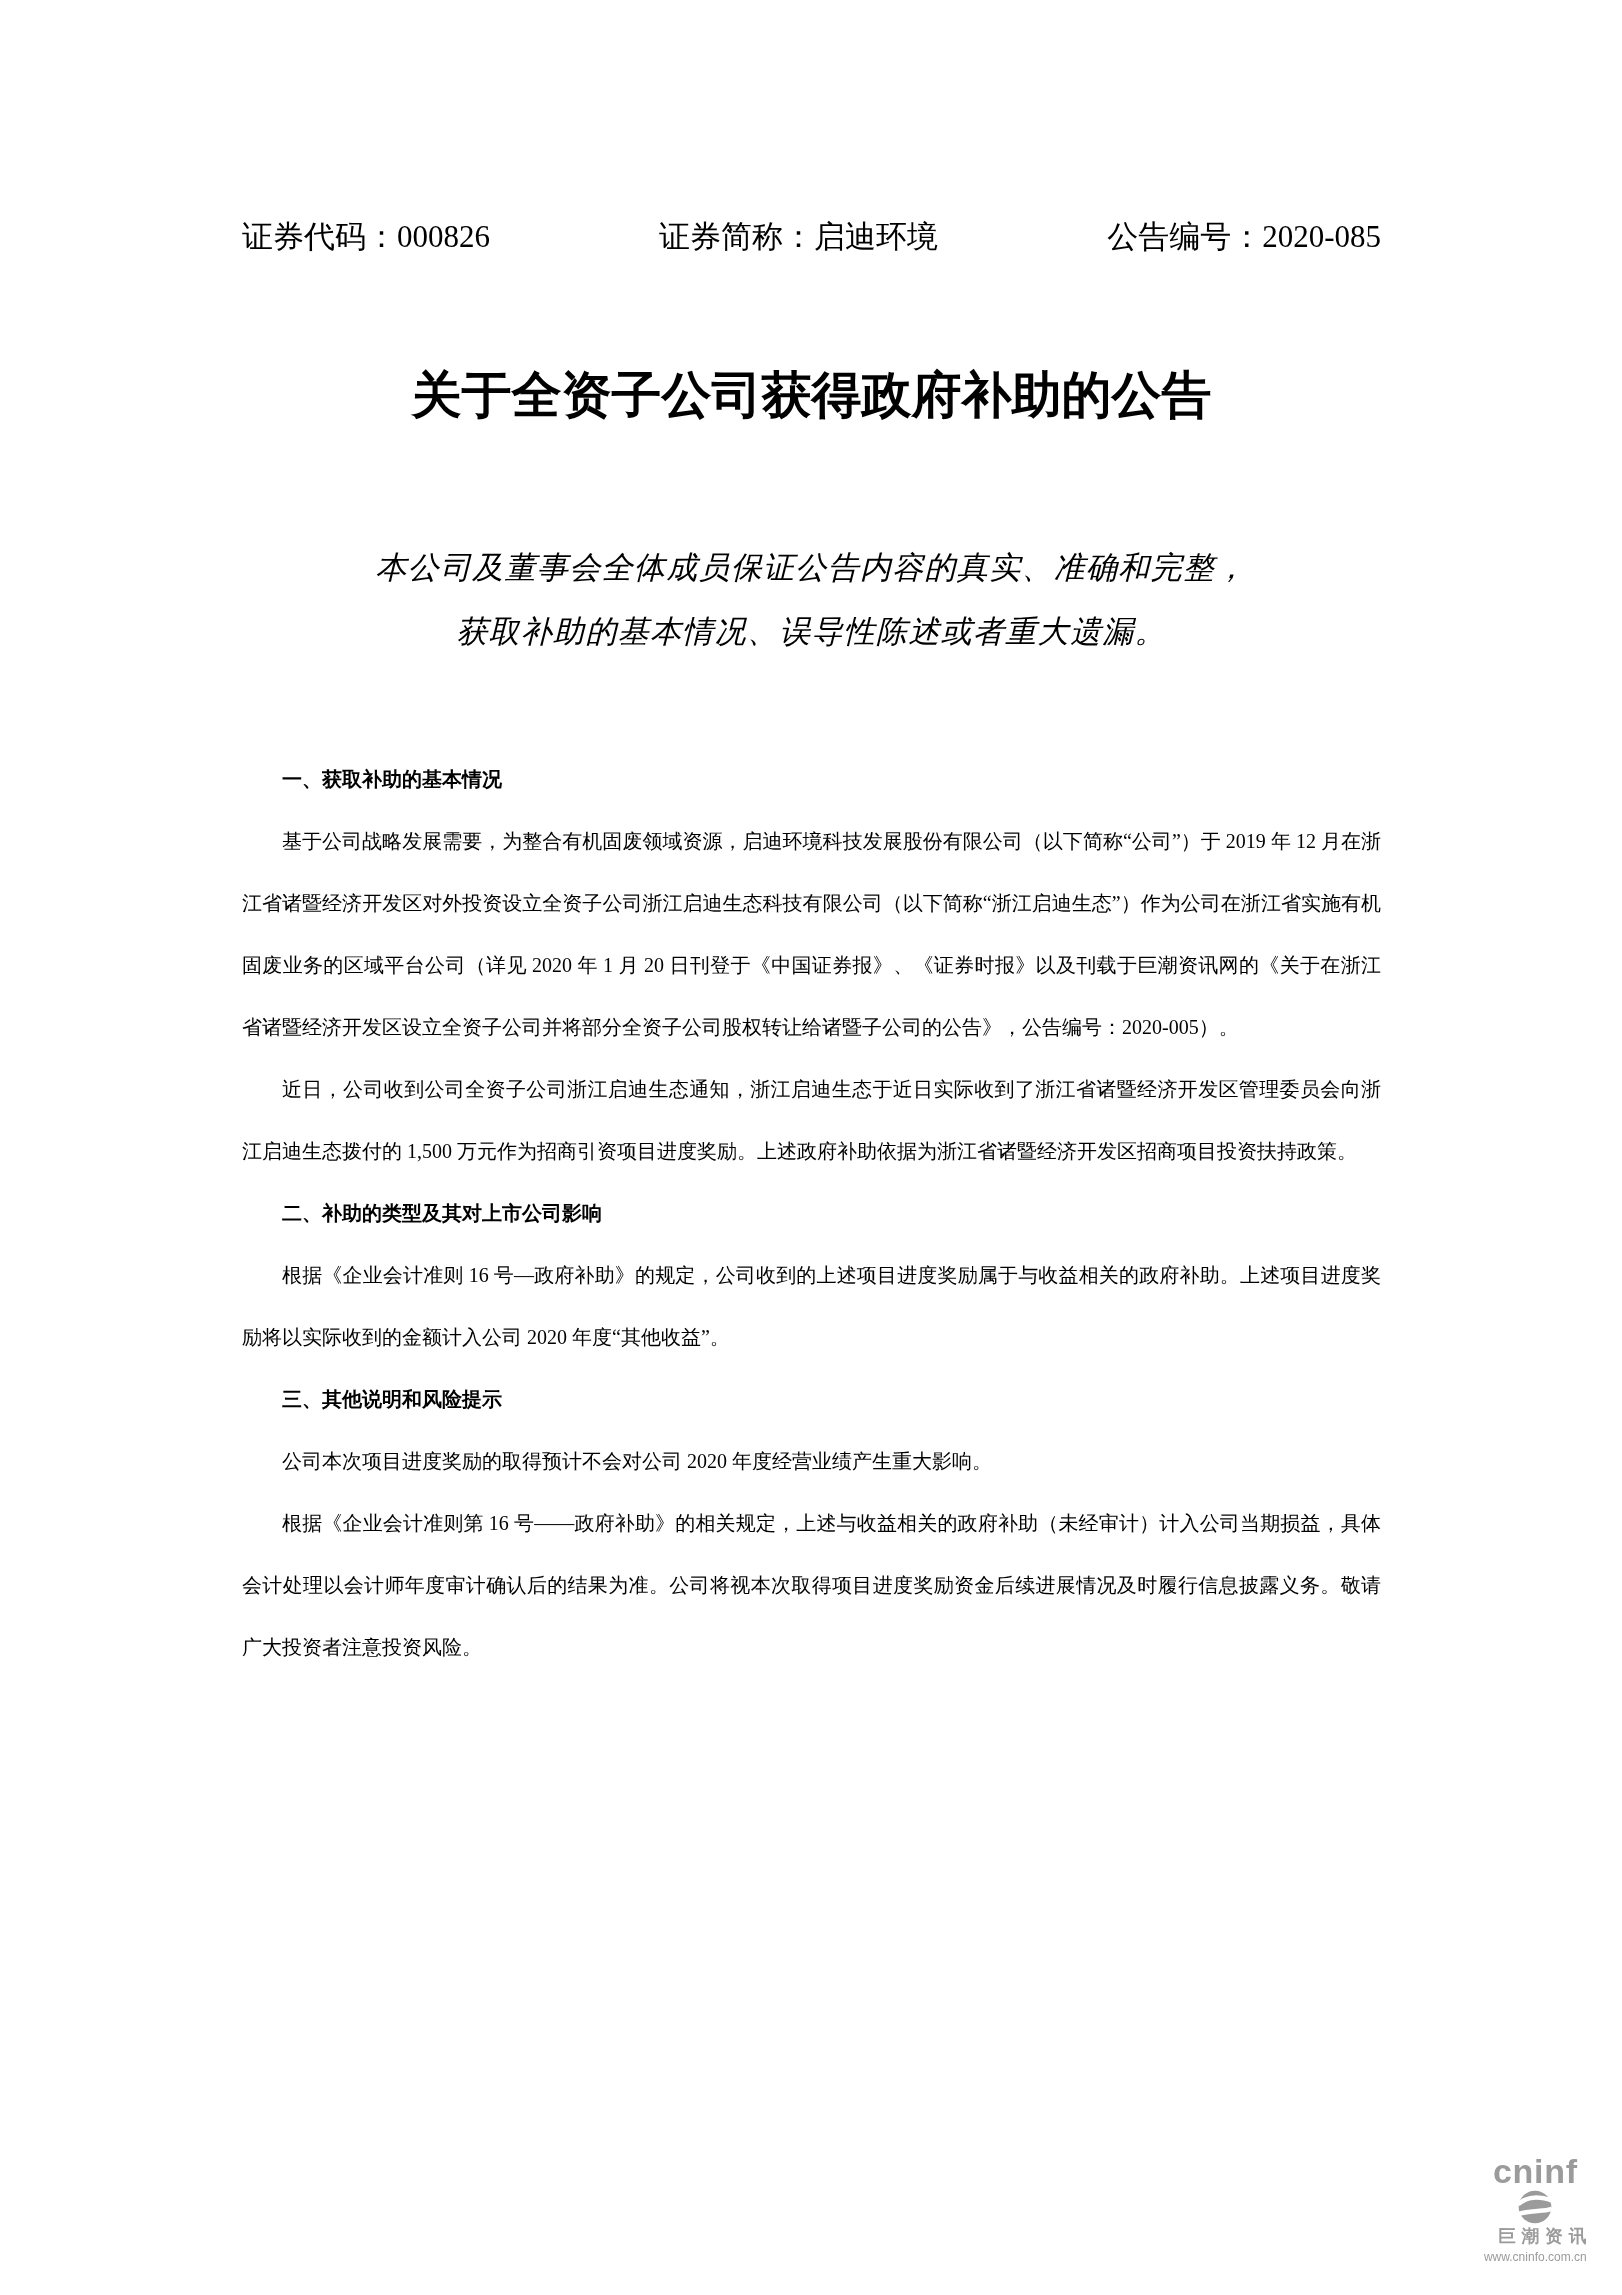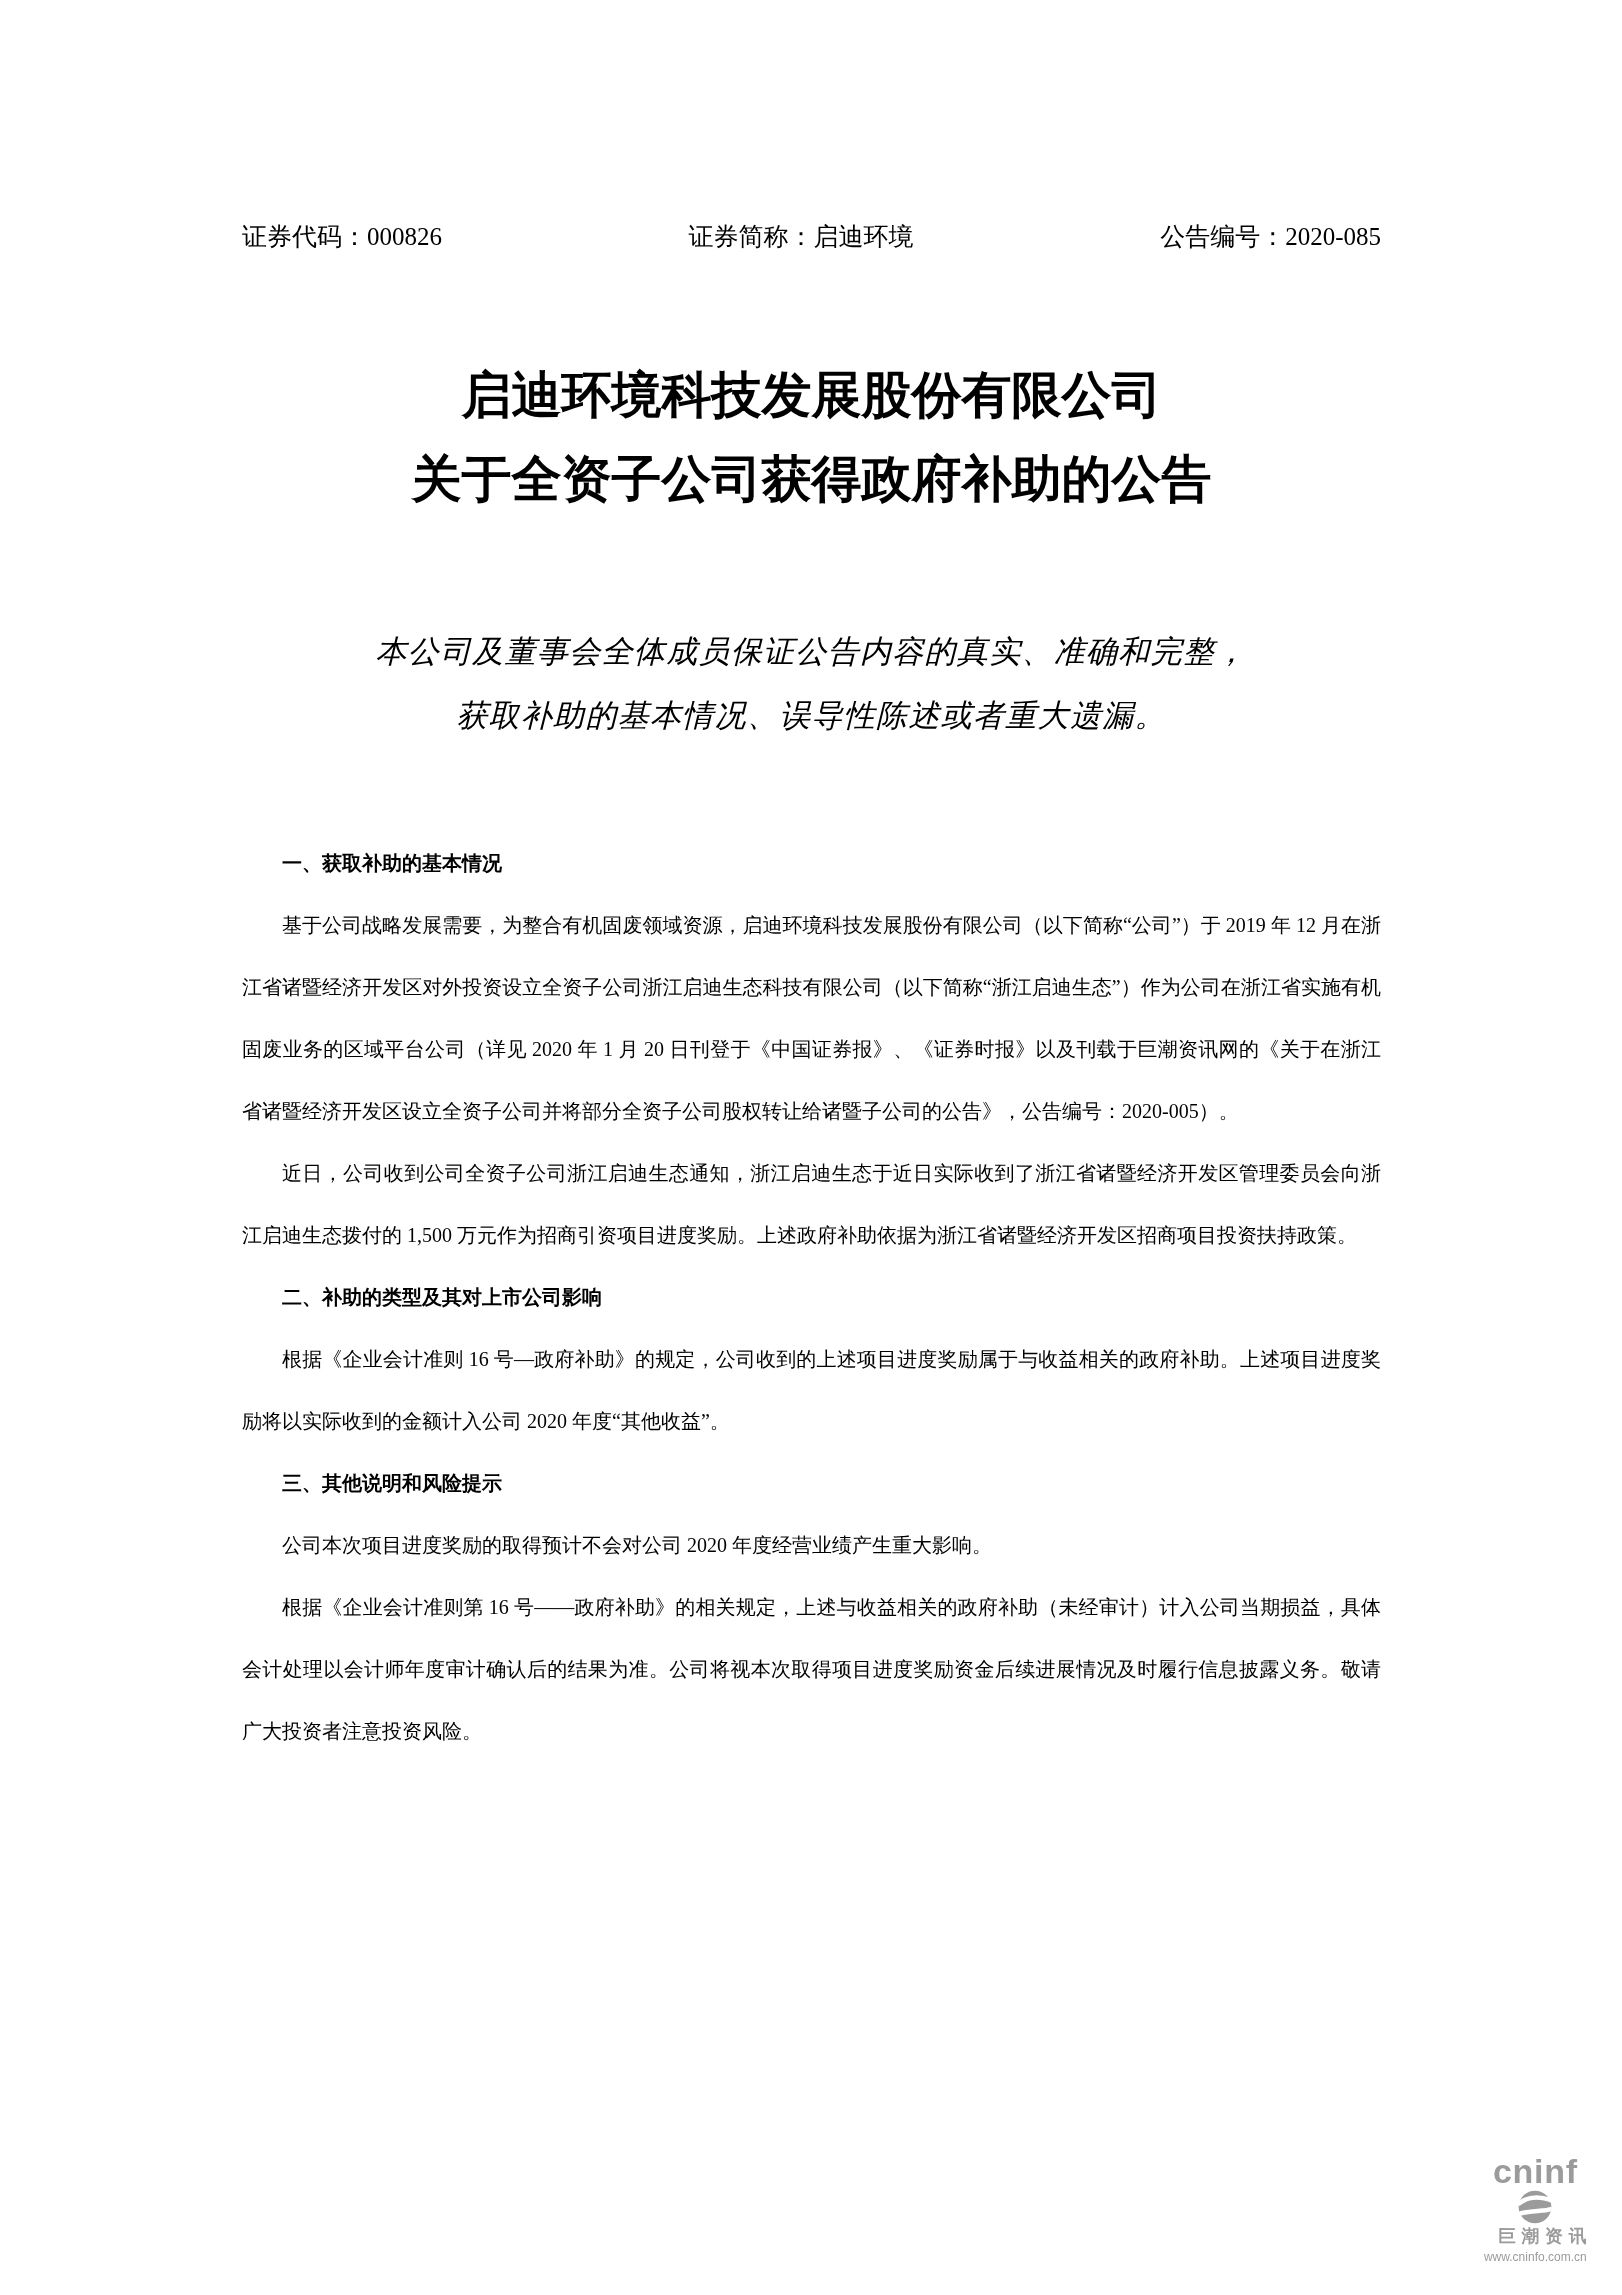--- a/index.html
+++ b/index.html
@@ -8,21 +8,21 @@
     width:1623px;height:2295px;
     background:#ffffff;
     box-sizing:border-box;
     padding:217px 242px 0 242px;
     color:#000;
     font-family:"Liberation Serif", serif;
   }
   
   .header-row{
     display:flex;justify-content:space-between;align-items:center;
-    font-size:25px;line-height:39px;white-space:nowrap;
+    font-size:31px;line-height:39px;white-space:nowrap;
   }
   
   .doc-title{
     margin-top:97px;
     text-align:center;
     font-family:"Liberation Sans", sans-serif;
     font-weight:bold;
     font-size:50px;
     line-height:84px;
   }
@@ -92,21 +92,20 @@
 
 <div class="page">
 
   <div class="header-row">
     <span>证券代码：000826</span>
     <span>证券简称：启迪环境</span>
     <span>公告编号：2020-085</span>
   </div>
 
   <div class="doc-title">
-    <div>启迪环境科技发展股份有限公司</div>
     <div>关于全资子公司获得政府补助的公告</div>
   </div>
 
   <div class="disclaimer">
     <div>本公司及董事会全体成员保证公告内容的真实、准确和完整，</div>
     <div>获取补助的基本情况、误导性陈述或者重大遗漏。</div>
   </div>
 
   <div class="doc-body">
     <p class="section-heading">一、获取补助的基本情况</p>

